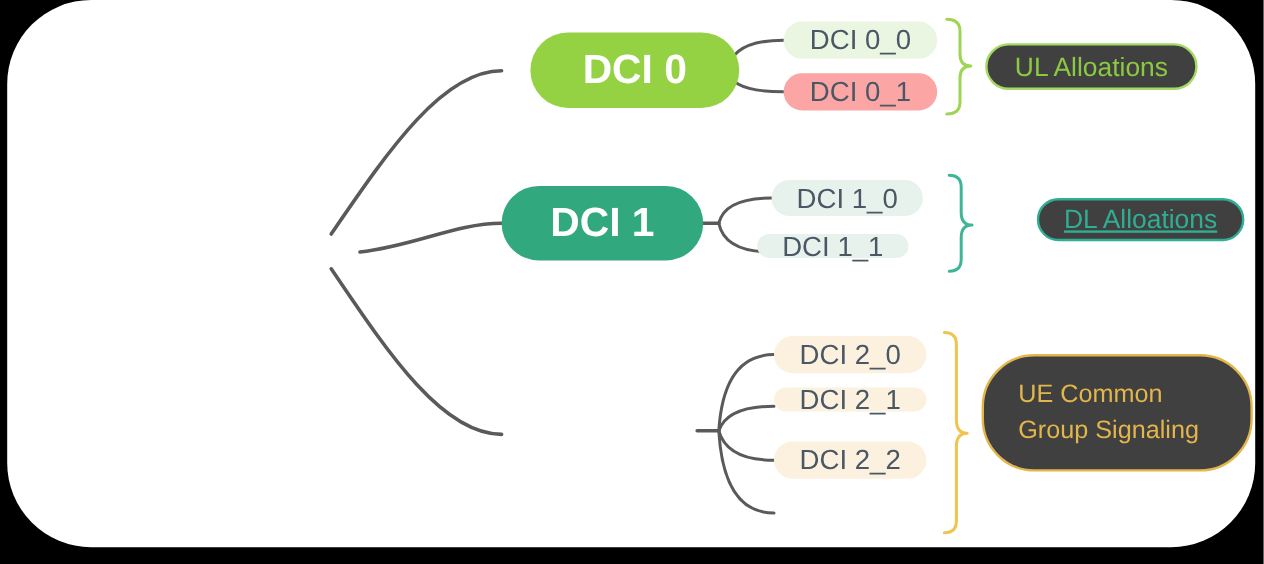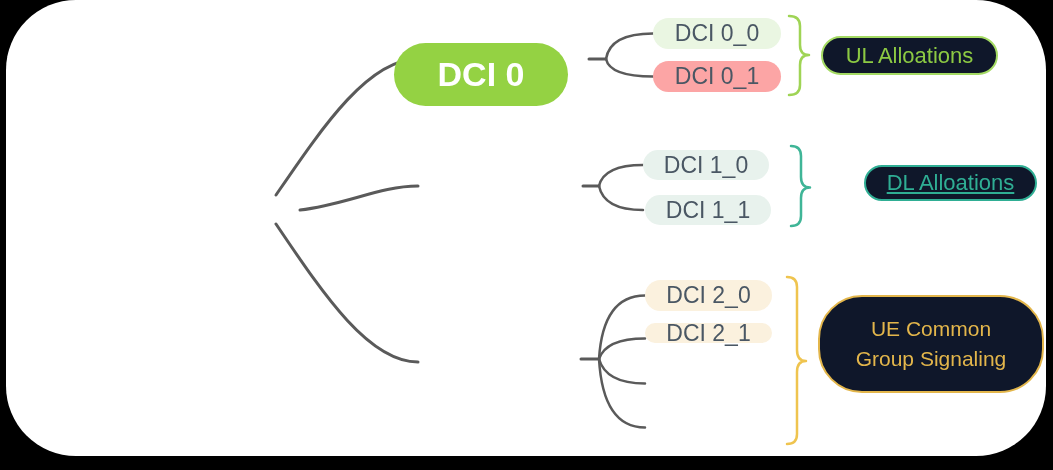--- a/index.html
+++ b/index.html
@@ -5,34 +5,34 @@
   html,body{margin:0;padding:0;}
   body{width:1053px;height:470px;font-family:"Liberation Sans",sans-serif;}
   .stage{position:relative;width:1053px;height:470px;overflow:hidden;}
   .canvas{position:absolute;left:6px;top:0;width:1040px;height:456px;border-radius:70px;}
   .links{position:absolute;left:0;top:0;width:1053px;height:470px;}
   .node{position:absolute;display:flex;align-items:center;justify-content:center;
         white-space:nowrap;box-sizing:border-box;}
   .root-node{left:15px;top:164px;width:295px;height:88px;border-radius:44px;
         font-size:40px;font-weight:700;}
   .branch{font-weight:700;color:#ffffff;}
-  .branch-0{left:394px;top:27px;width:174px;height:63px;border-radius:32px;font-size:34px;margin-top:16px;}
+  .branch-0{left:442px;top:27px;width:174px;height:63px;border-radius:32px;font-size:34px;}
   .branch-1{left:418px;top:155px;width:168px;height:62px;border-radius:31px;font-size:34px;}
   .branch-2{left:418px;top:328px;width:166px;height:62px;border-radius:31px;font-size:34px;}
   .sub{font-size:23px;font-weight:400;border-radius:16px;}
   .sub-0-0{left:653px;top:18px;width:128px;height:31px;}
   .sub-0-1{left:653px;top:61px;width:128px;height:31px;}
   .sub-1-0{left:643px;top:150px;width:126px;height:30px;}
-  .sub-1-1{left:645px;top:195px;width:126px;height:30px;}
+  .sub-1-1{left:631px;top:195px;width:126px;height:20px;}
   .sub-2-0{left:645px;top:280px;width:127px;height:31px;}
   .sub-2-1{left:645px;top:323px;width:127px;height:20px;}
   .sub-2-2{left:645px;top:368px;width:127px;height:31px;}
   .sub-2-3{left:645px;top:412px;width:127px;height:31px;}
-  .annotation{background:#0f172a;border-style:solid;border-width:2px;
-        font-size:22px;font-weight:400;text-align:center;}
+  .annotation{background:#404040;border-style:solid;border-width:2px;
+        font-size:22px;font-weight:400;}
   .annot-ul{left:821px;top:36px;width:177px;height:39px;border-radius:21px;}
   .annot-dl{left:864px;top:165px;width:173px;height:36px;border-radius:19px;text-decoration:underline;}
   .annot-ue{left:818px;top:295px;width:226px;height:98px;border-radius:44px;
         font-size:21px;line-height:1.45;white-space:normal;}
   .annot-ue .wrap{width:165px;}
 </style>
 </head>
 <body>
 
 <div class="stage" style="background-color: rgb(0, 0, 0);">
@@ -59,27 +59,29 @@
     <path stroke-width="2.5" d="M 599,359 Q 606,383.5 645,383.5" style="stroke: rgb(90, 90, 90);"></path>
     <path stroke-width="2.5" d="M 599,359 Q 603,427.5 645,427.5" style="stroke: rgb(90, 90, 90);"></path>
 
     <path stroke-width="2.5" d="M 789,16 Q 800,16 800,26 L 800,45 Q 800,55 809,55 Q 800,55 800,65 L 800,85 Q 800,95 789,95" style="stroke: rgb(159, 212, 85);"></path>
     <path stroke-width="2.5" d="M 791,146 Q 801,146 801,156 L 801,177 Q 801,187.5 810,187.5 Q 801,187.5 801,198 L 801,216 Q 801,226 791,226" style="stroke: rgb(63, 181, 151);"></path>
     <path stroke-width="2.5" d="M 787,277 Q 797,277 797,287 L 797,350 Q 797,361 806,361 Q 797,361 797,372 L 797,434 Q 797,444 787,444" style="stroke: rgb(239, 196, 79);"></path>
   </svg>
 
 
   <div class="node branch branch-0" style="background-color: rgb(148, 210, 67);">DCI 0</div>
+  <div class="node branch branch-1" style="background-color: rgb(49, 168, 125);">DCI 1</div>
 
   <div class="node sub sub-0-0" style="background-color: rgb(234, 246, 226); color: rgb(74, 87, 100);">DCI 0_0</div>
   <div class="node sub sub-0-1" style="background-color: #fca5a5; color: rgb(74, 87, 100);">DCI 0_1</div>
   <div class="node sub sub-1-0" style="background-color: rgb(232, 242, 237); color: rgb(74, 87, 100);">DCI 1_0</div>
   <div class="node sub sub-1-1" style="background-color: rgb(232, 242, 237); color: rgb(74, 87, 100);">DCI 1_1</div>
   <div class="node sub sub-2-0" style="background-color: rgb(251, 241, 222); color: rgb(74, 87, 100);">DCI 2_0</div>
   <div class="node sub sub-2-1" style="background-color: rgb(251, 241, 222); color: rgb(74, 87, 100);">DCI 2_1</div>
+  <div class="node sub sub-2-2" style="background-color: rgb(251, 241, 222); color: rgb(74, 87, 100);">DCI 2_2</div>
 
   <div class="node annotation annot-ul" style="color: rgb(140, 201, 67); border-color: rgb(164, 218, 99);">UL Alloations</div>
   <div class="node annotation annot-dl" style="color: rgb(47, 174, 148); border-color: rgb(47, 174, 148);">DL Alloations</div>
   <div class="node annotation annot-ue" style="color: rgb(227, 182, 75); border-color: rgb(227, 182, 75);">
     <div class="wrap">UE Common Group Signaling</div>
   </div>
 
 </div>
 
 </body></html>

